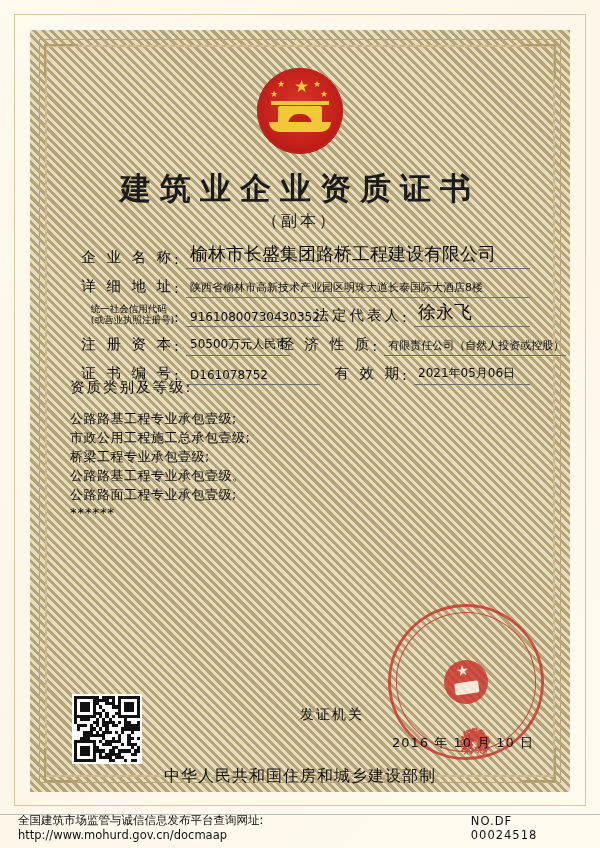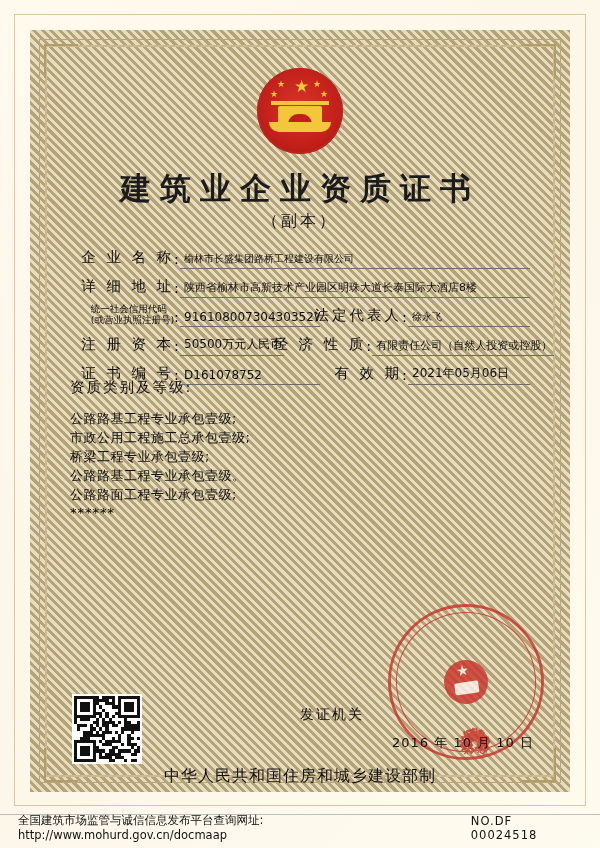--- a/index.html
+++ b/index.html
@@ -174,36 +174,37 @@
     position: absolute;
     left: 70px;
     top: 240px;
     width: 460px;
   }
   .field-row {
     position: relative;
     height: 29px;
     display: flex;
     align-items: flex-end;
+    gap: 6px;
   }
   .f-label {
     font-size: 14.5px;
     color: #111;
     letter-spacing: 3px;
     white-space: nowrap;
   }
   .f-label.small {
     font-size: 9.5px;
     letter-spacing: 0px;
     line-height: 11px;
     text-align: left;
   }
   .f-colon { font-size: 14.5px; padding: 0 1px 0 0; }
   .f-value {
-    font-size: 10px;
+    font-size: 18px;
     color: #111;
     border-bottom: 1px solid #6d6d6d;
     flex: 1;
     padding: 0 2px 2px 4px;
     white-space: nowrap;
     overflow: hidden;
   }
   .f-value.small { font-size: 11px; }
   .f-value.mid   { font-size: 12px; }
 

